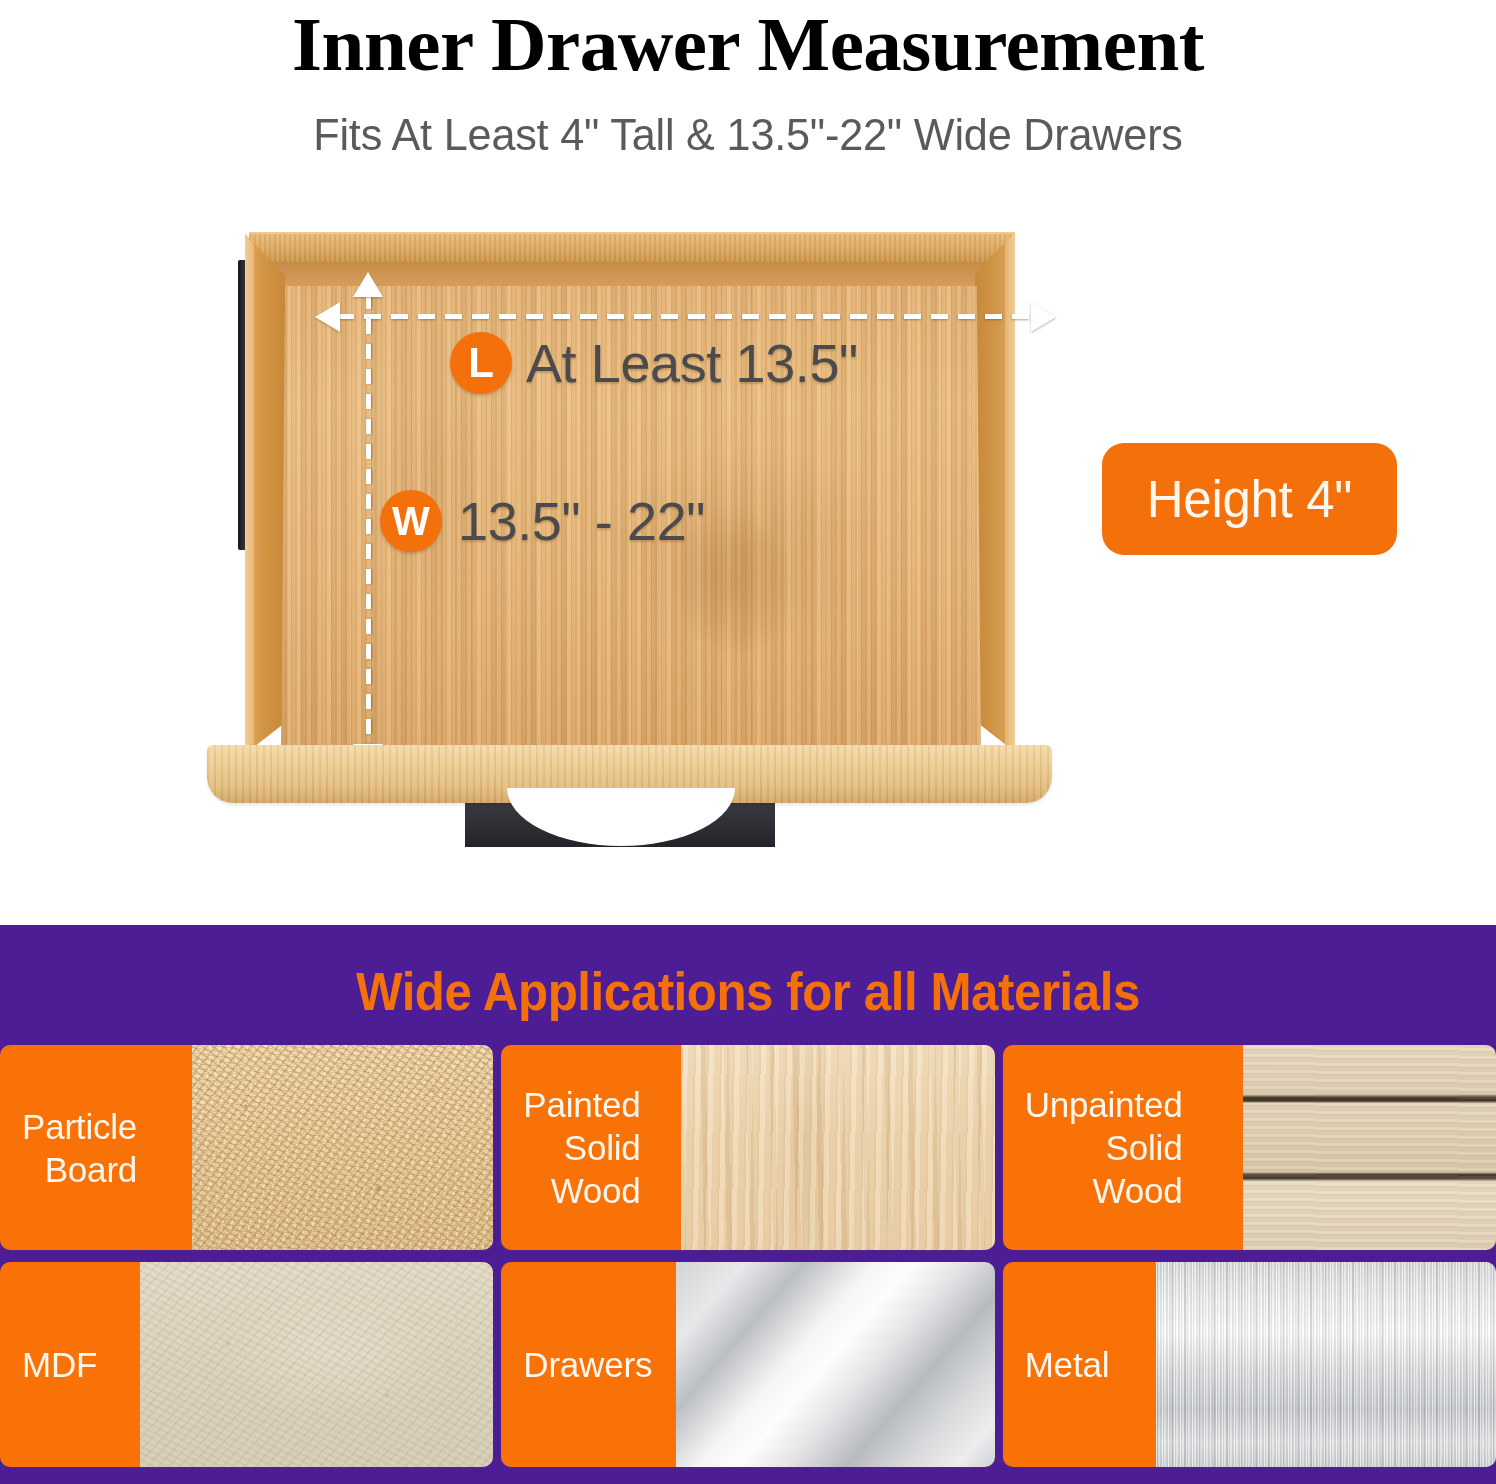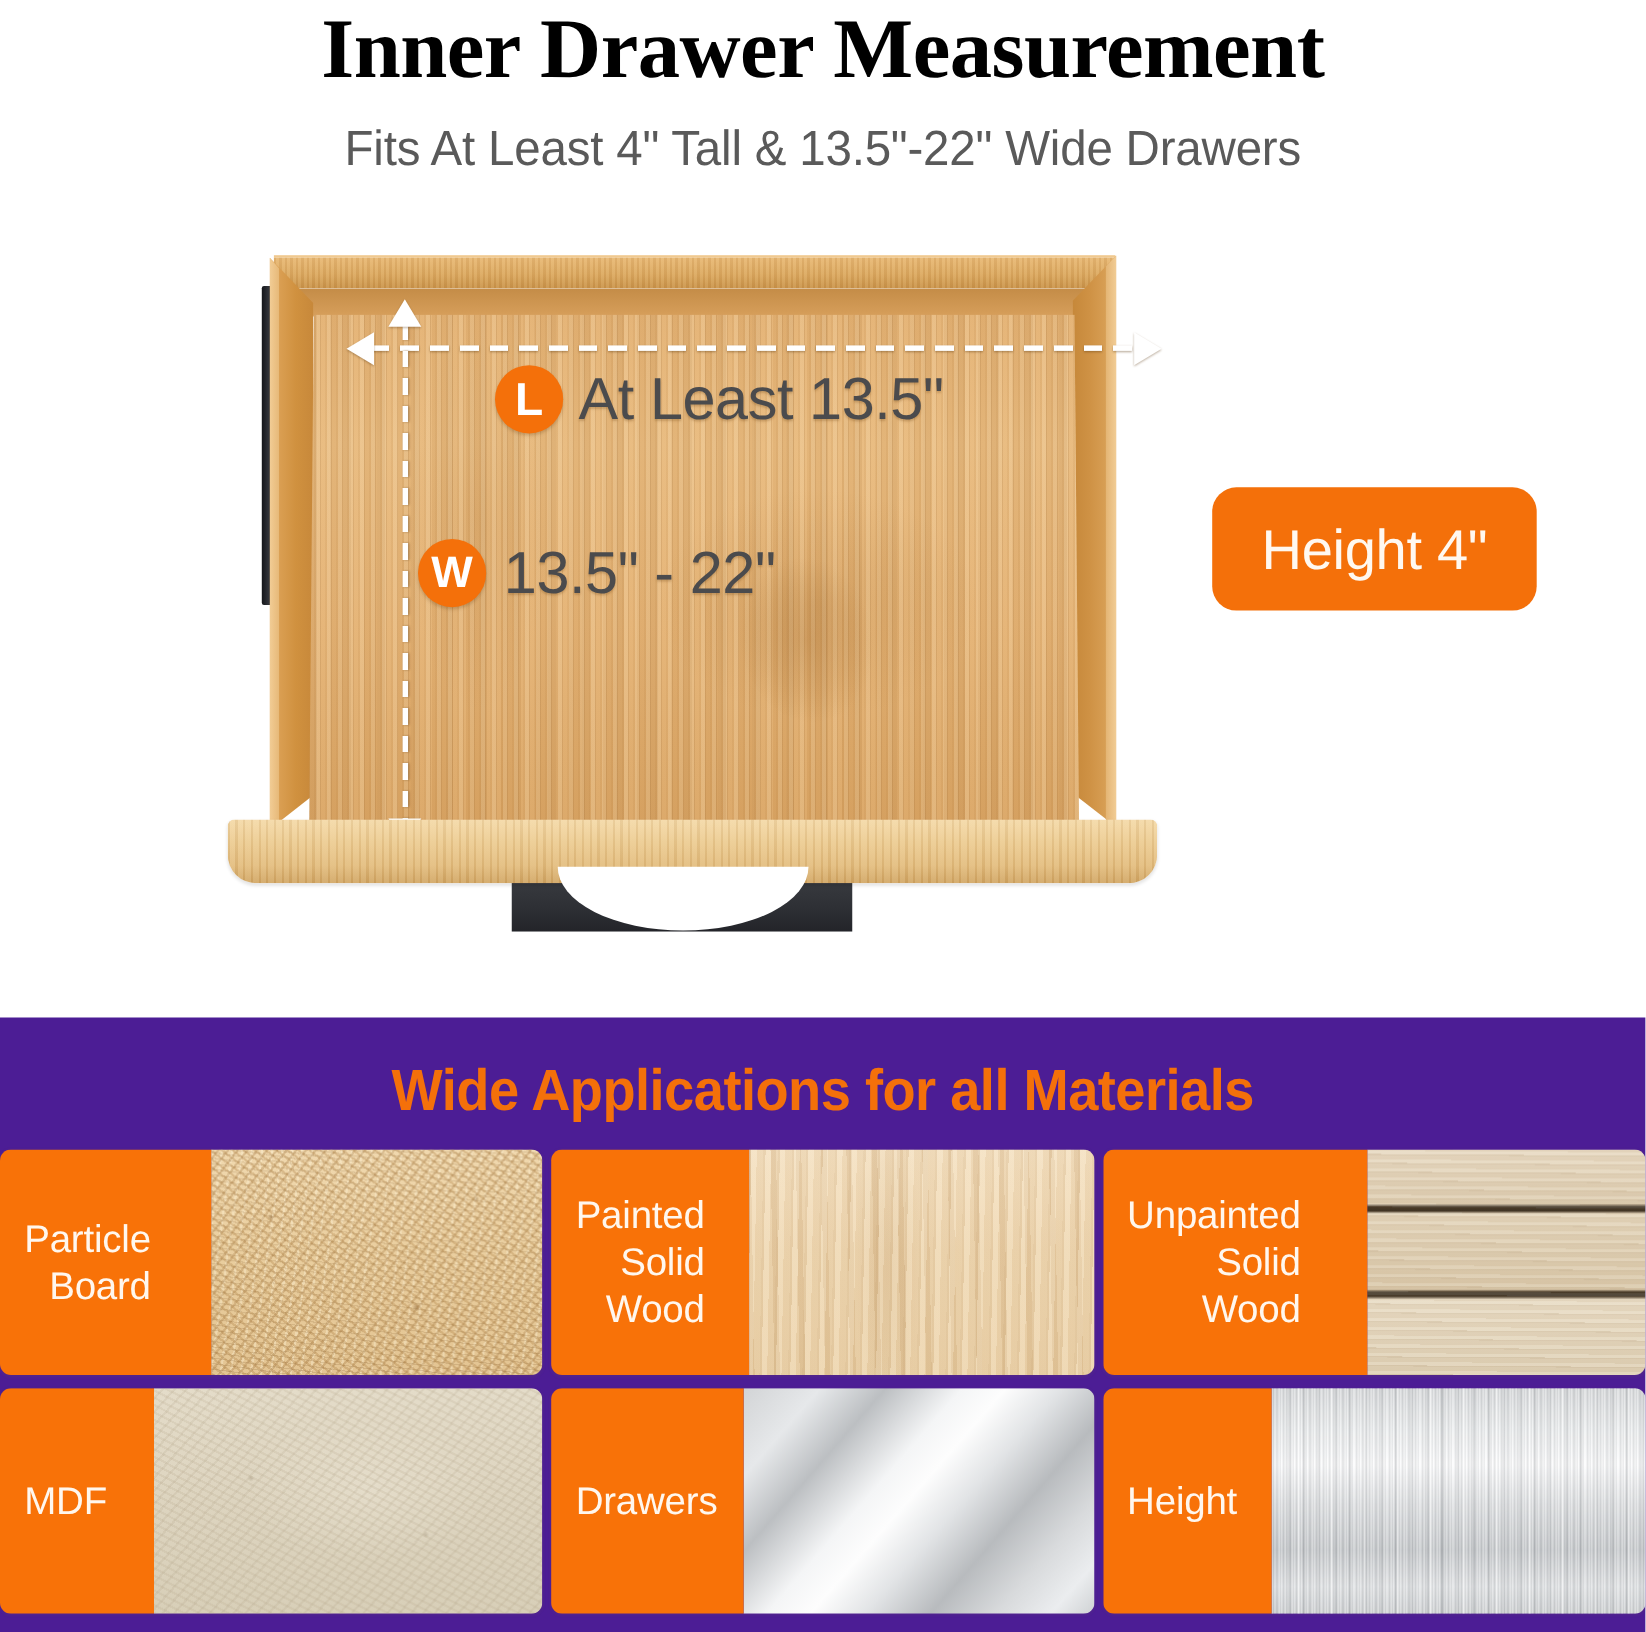--- a/index.html
+++ b/index.html
@@ -532,19 +532,19 @@
     <div class="tile-row">
       <div class="tile">
         <div class="tile-label lbl-w140">MDF</div>
         <div class="tile-tex tex-mdf"></div>
       </div>
       <div class="tile">
         <div class="tile-label lbl-w175">Drawers</div>
         <div class="tile-tex tex-plastic"></div>
       </div>
       <div class="tile">
-        <div class="tile-label lbl-w153b">Height</div>
+        <div class="tile-label lbl-w153b">Metal</div>
         <div class="tile-tex tex-metal"></div>
       </div>
     </div>
 
   </div>
 </div>
 
 </body></html>

